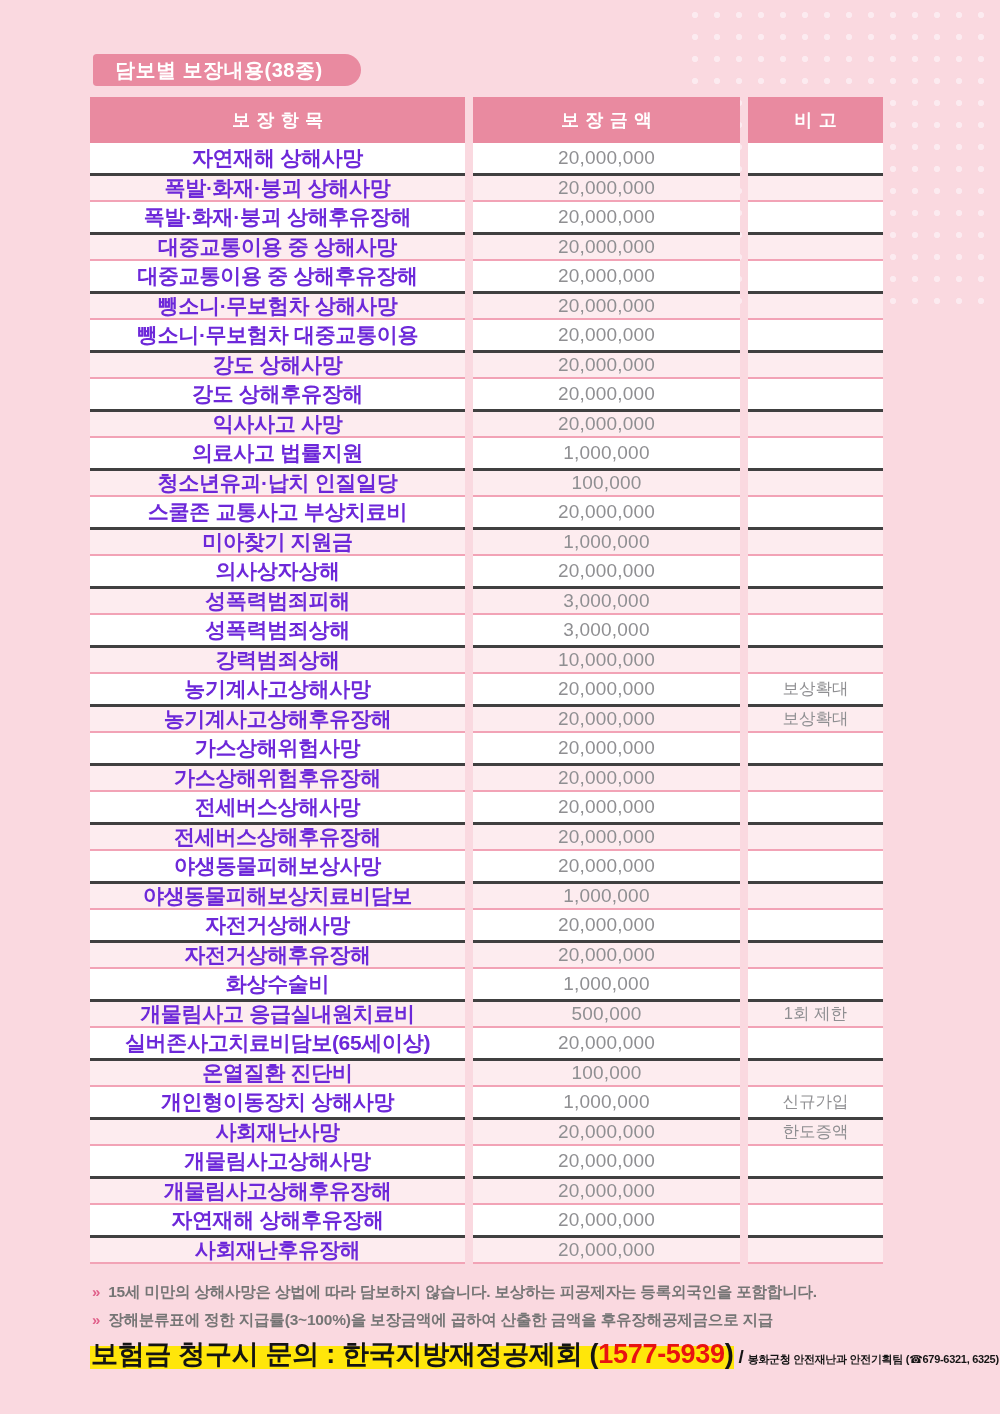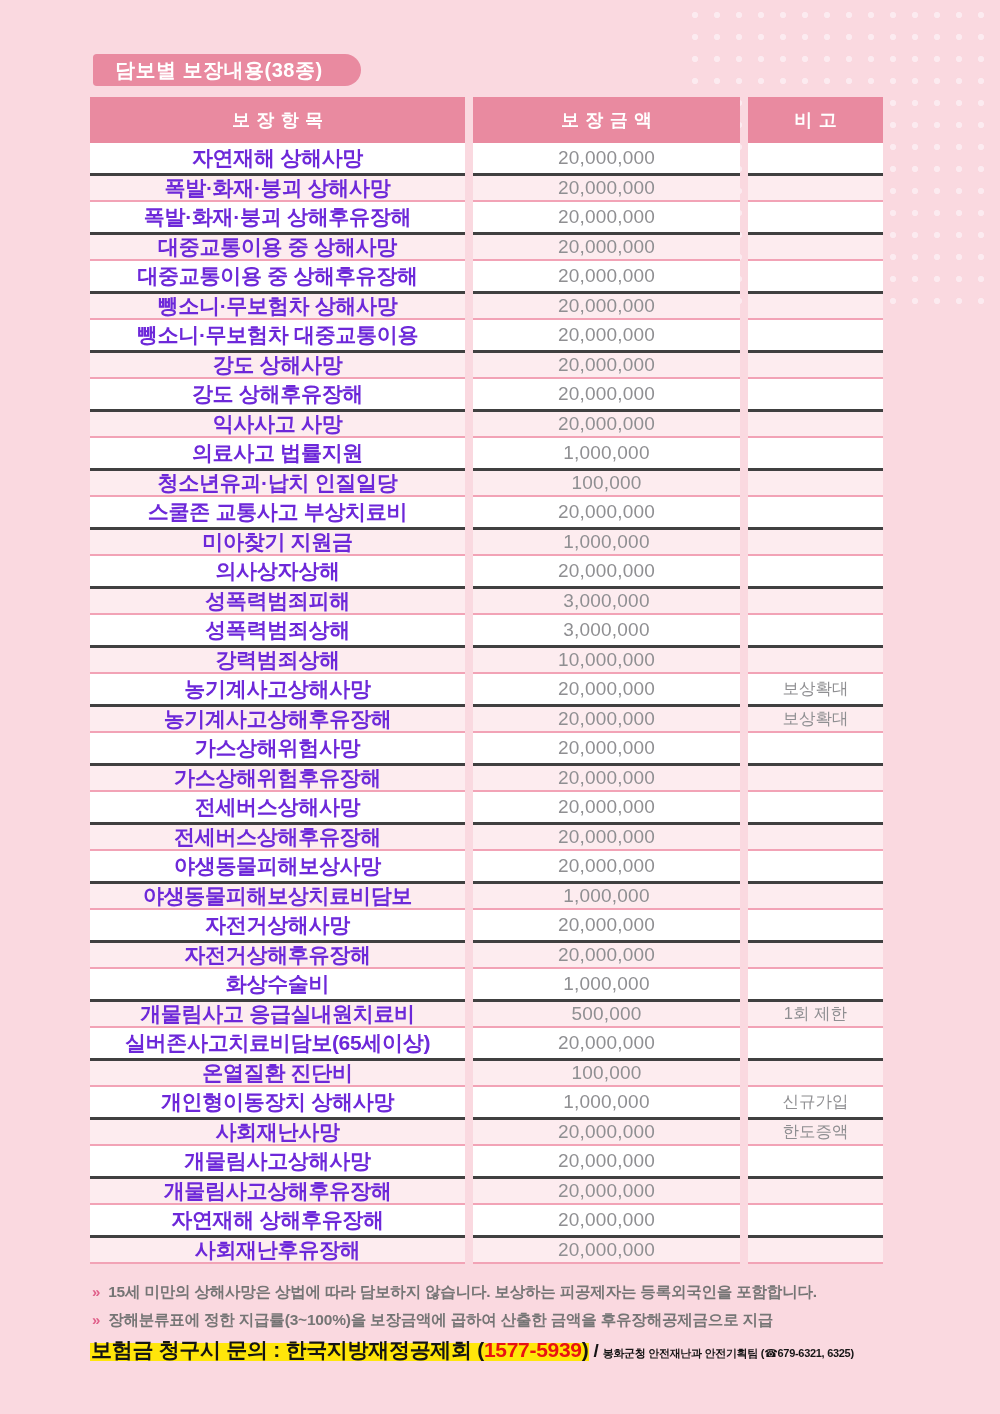--- a/index.html
+++ b/index.html
@@ -77,21 +77,21 @@
     margin-right:8px;line-height:20px;
   }
   .note .txt{line-height:20px;}
   .contact{
     position:absolute;left:90px;top:1336px;width:880px;
     color:#141414;
     white-space:nowrap;
   }
   .contact .hl{
     background:linear-gradient(to bottom,rgba(0,0,0,0) 22%,#ffe60a 22%,#ffe60a 100%);
-    font-size:21px;font-weight:bold;letter-spacing:-0.3px;
+    font-size:27px;font-weight:bold;letter-spacing:-0.3px;
     padding:0 1px;
   }
   .contact .phone{color:#e81212;}
   .contact .sep{font-size:19px;font-weight:bold;padding:0 4px;}
   .contact .dept{font-size:11px;font-weight:bold;letter-spacing:-0.3px;}
 </style>
 </head>
 <body>
 
 <div class="page">

